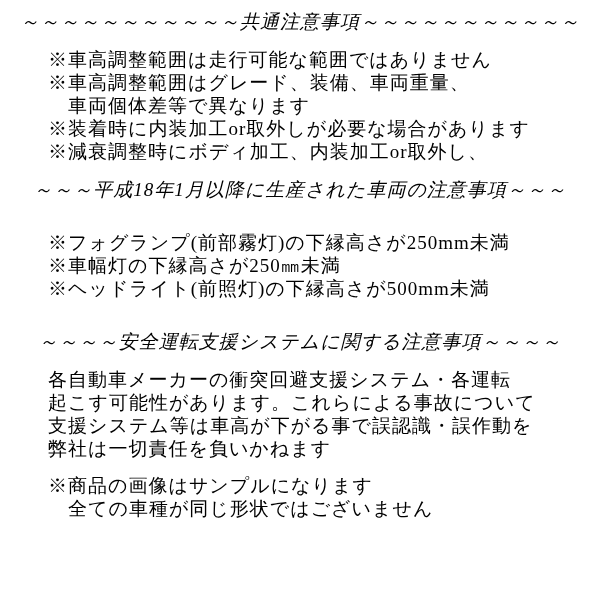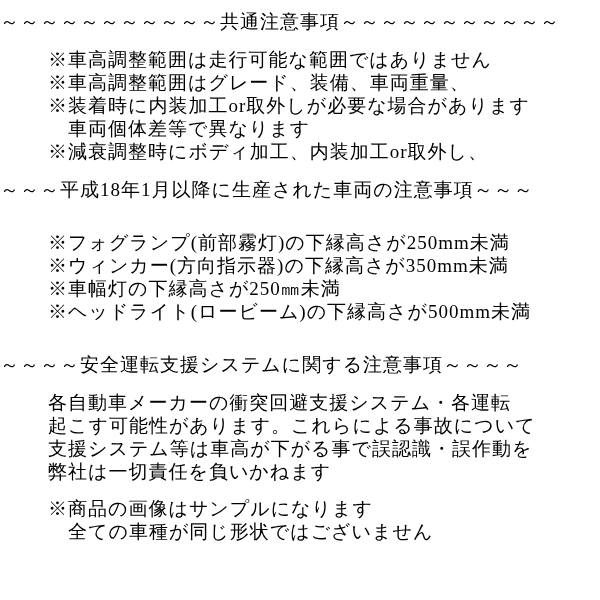--- a/index.html
+++ b/index.html
@@ -23,21 +23,22 @@
   }
   .line {
     font-size: 19px;
     line-height: 23px;
     height: 23px;
     letter-spacing: 1px;
     white-space: nowrap;
     color: #000000;
   }
   .hdr {
-    text-align: left;
+    text-align: center;
+    font-style: italic;
   }
   .item {
     padding-left: 48px;
   }
   .cont {
     padding-left: 68px;
   }
   .para {
     padding-left: 48px;
   }
@@ -47,30 +48,29 @@
 </style>
 </head>
 <body>
 
 <div class="notice">
 
   <div class="line hdr">～～～～～～～～～～～共通注意事項～～～～～～～～～～～</div>
 
   <div class="line item gap15">※車高調整範囲は走行可能な範囲ではありません</div>
   <div class="line item">※車高調整範囲はグレード、装備、車両重量、</div>
+  <div class="line cont">車両個体差等で異なります</div>
   <div class="line item">※装着時に内装加工or取外しが必要な場合があります</div>
-  <div class="line cont">車両個体差等で異なります</div>
   <div class="line item">※減衰調整時にボディ加工、内装加工or取外し、</div>
 
   <div class="line hdr gap15">～～～平成18年1月以降に生産された車両の注意事項～～～</div>
 
   <div class="line item gap18">※フォグランプ(前部霧灯)の下縁高さが250mm未満</div>
-  <div class="line item">※ウィンカー(方向指示器)の下縁高さが350mm未満</div>
   <div class="line item">※車幅灯の下縁高さが250㎜未満</div>
-  <div class="line item">※ヘッドライト(ロービーム)の下縁高さが500mm未満</div>
+  <div class="line item">※ヘッドライト(前照灯)の下縁高さが500mm未満</div>
 
 
   <div class="line hdr gap18">～～～～安全運転支援システムに関する注意事項～～～～</div>
 
   <div class="line para gap15">各自動車メーカーの衝突回避支援システム・各運転</div>
   <div class="line para">起こす可能性があります。これらによる事故について</div>
   <div class="line para">支援システム等は車高が下がる事で誤認識・誤作動を</div>
   <div class="line para">弊社は一切責任を負いかねます</div>
 
   <div class="line item gap14">※商品の画像はサンプルになります</div>

